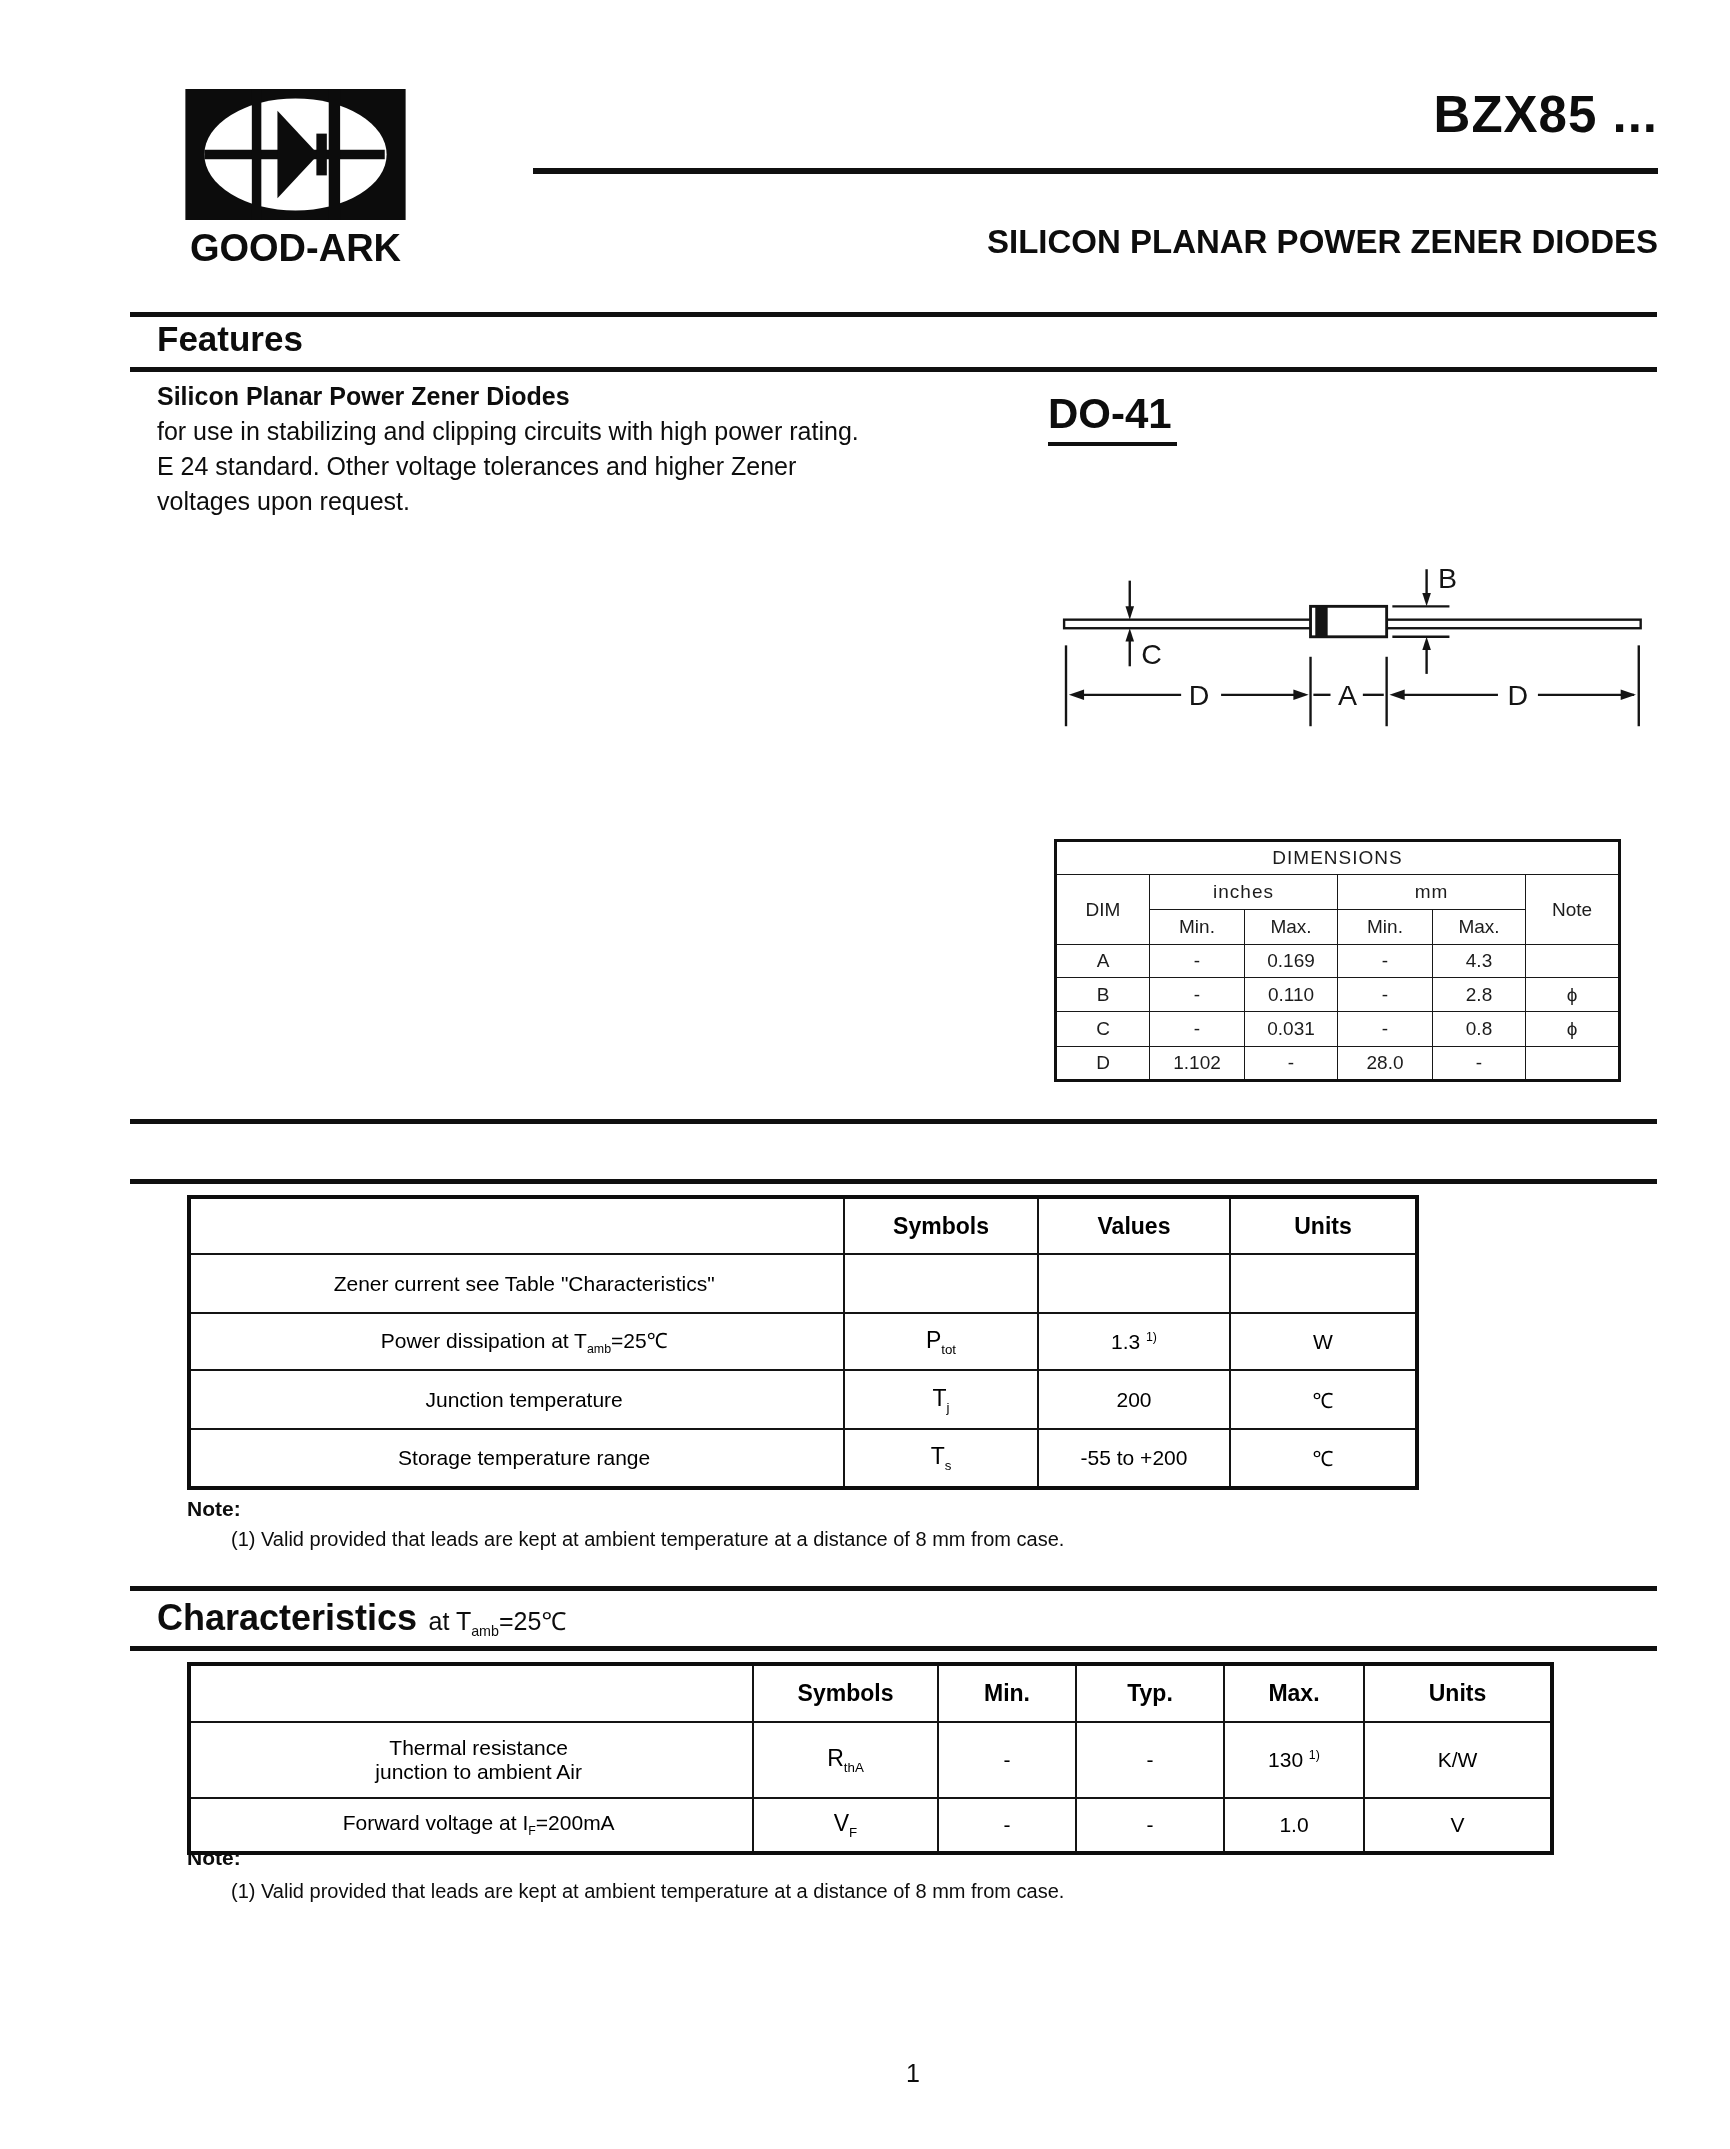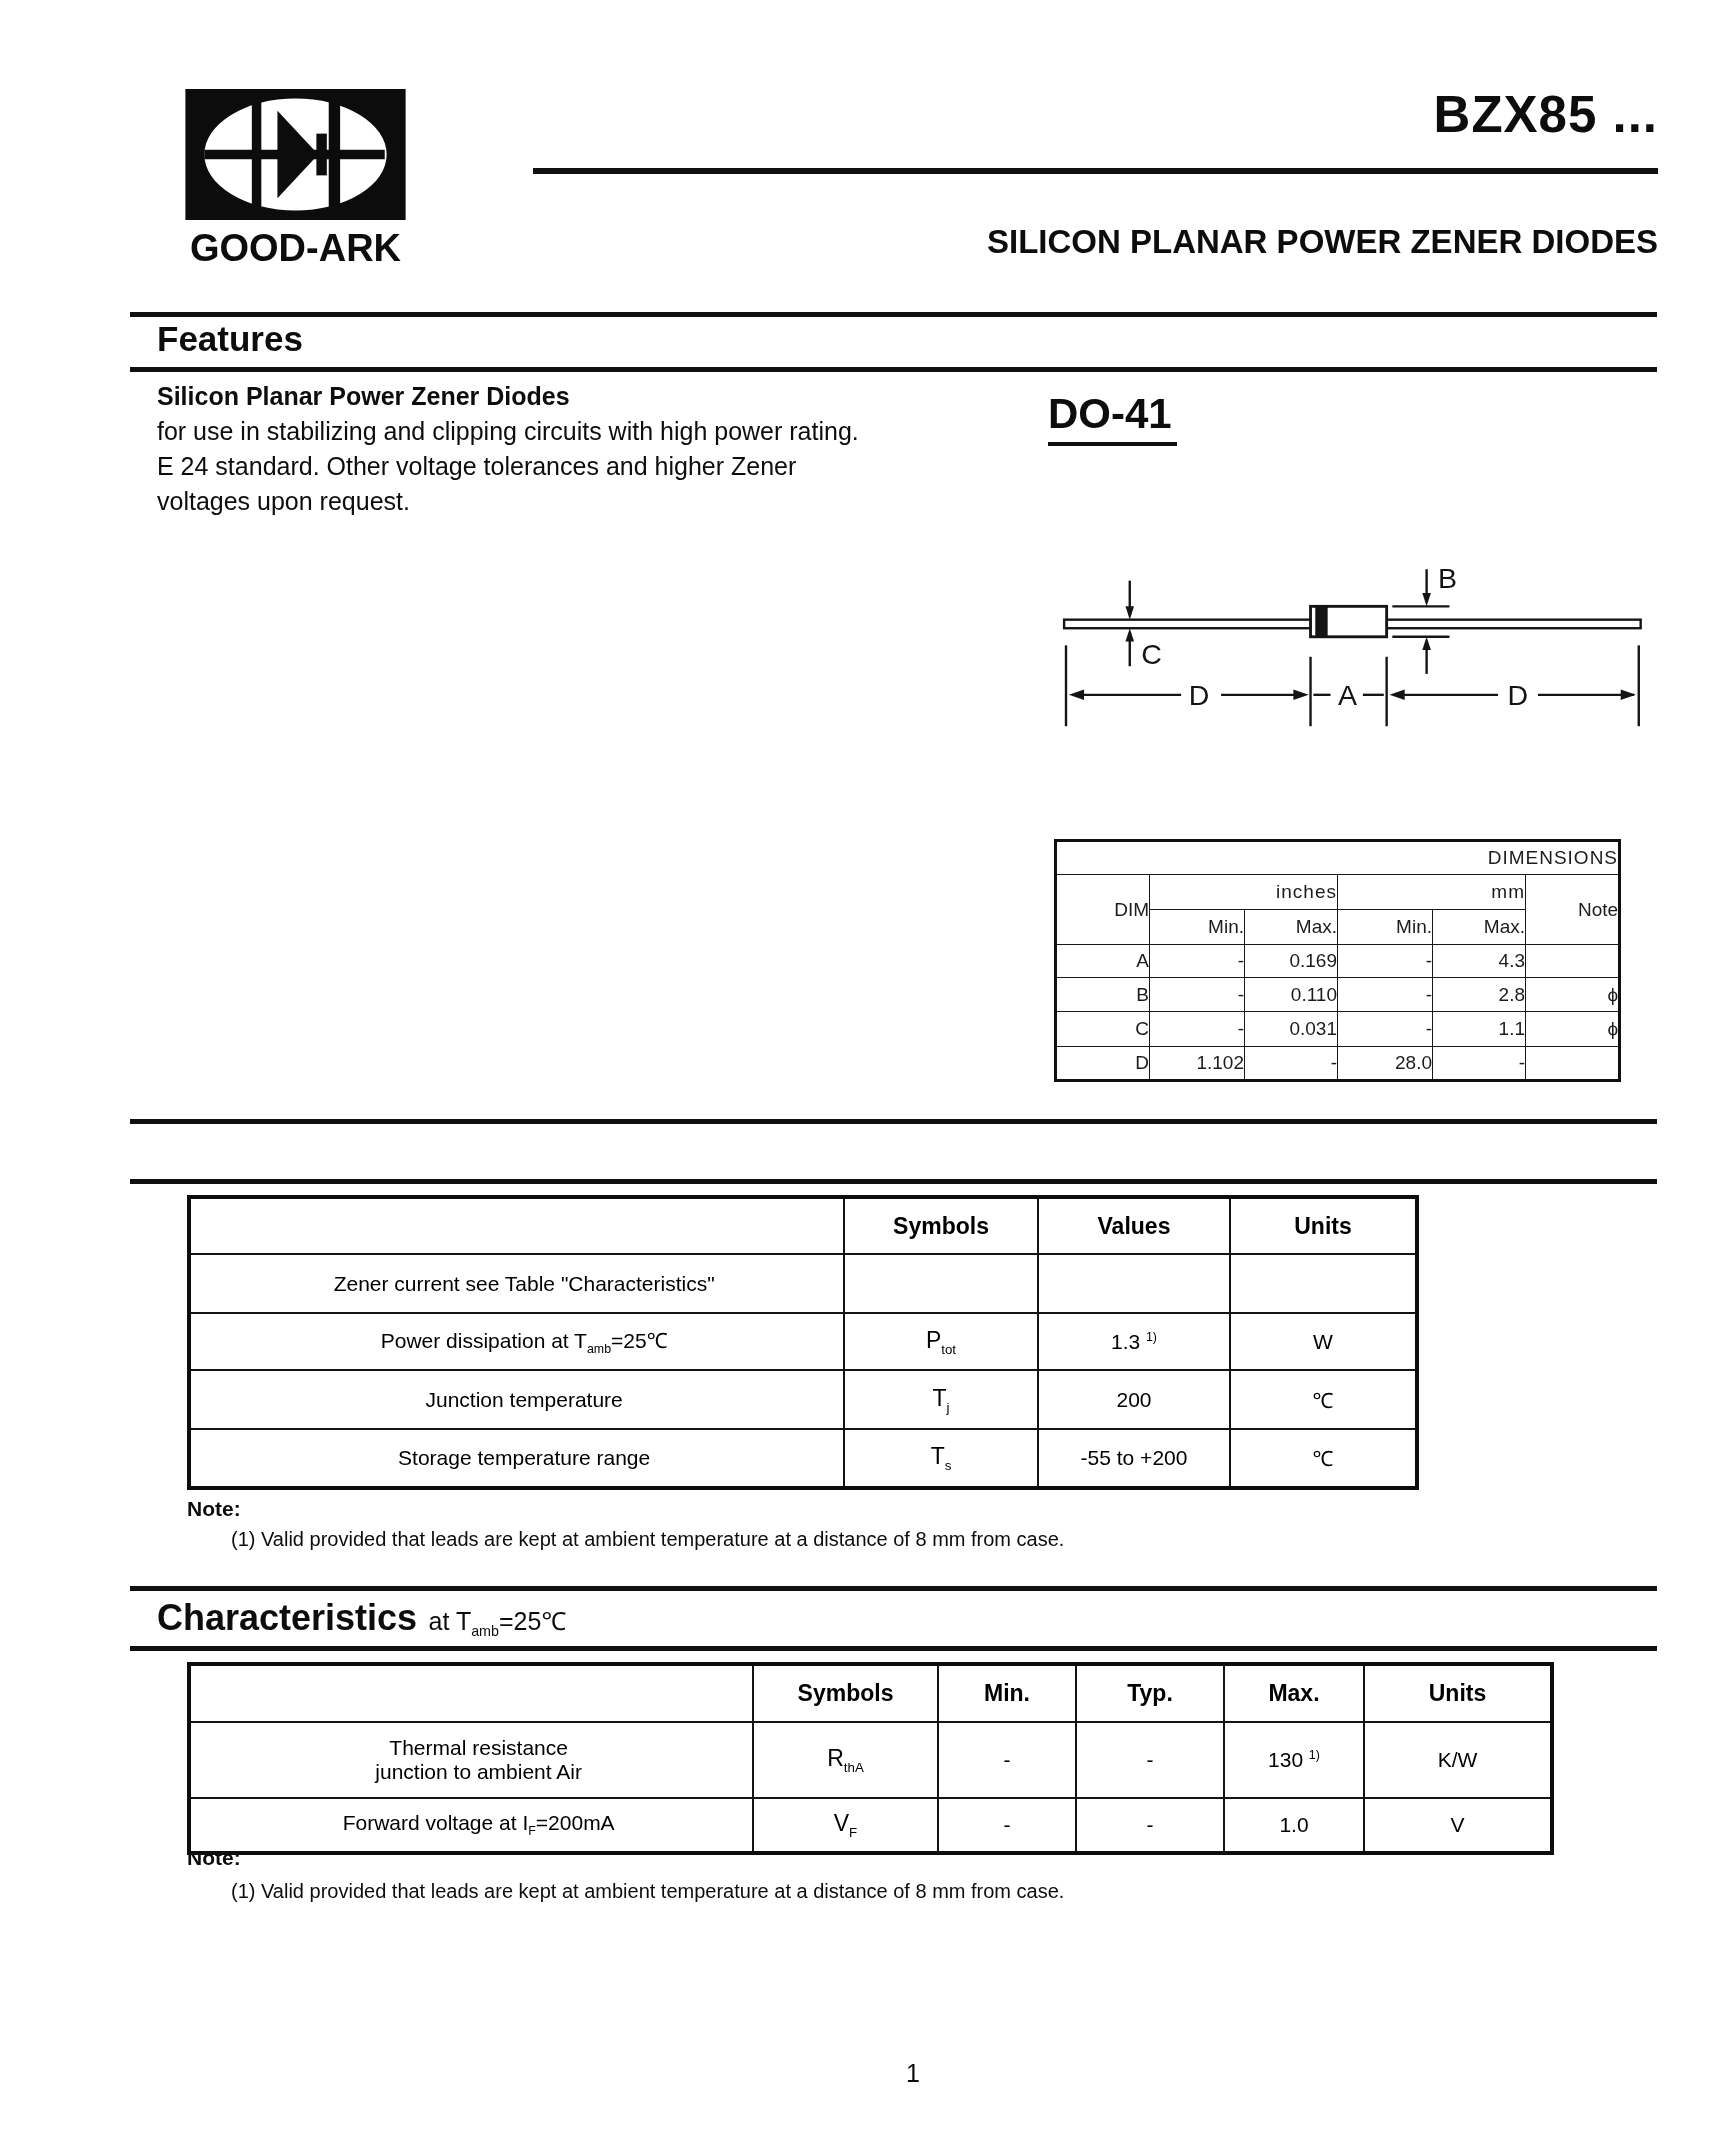--- a/index.html
+++ b/index.html
@@ -34,21 +34,21 @@
   .pkg line { stroke:#141414; stroke-width:2.5; }
   .pkg polygon { fill:#141414; }
   .pkg text { font-family:"Liberation Sans", sans-serif; font-size:30px; fill:#141414; }
 
   
   table { border-collapse:collapse; table-layout:fixed; position:absolute; background:#fff; }
   td { vertical-align:middle; text-align:center; padding:0; overflow:hidden; }
 
   .dim-table { left:1054px; top:839px; width:565px; border:3.8px solid #101010;
                font-size:19px; color:#1c1c1c; }
-  .dim-table td { border:1.9px solid #181818;text-align:right; }
+  .dim-table td { border:1.9px solid #181818; }
   .dim-table .hdr { letter-spacing:1px; }
 
   .big-table { border:4.8px solid #0d0d0d; font-size:21px; color:#000000; }
   .big-table td { border:2.9px solid #141414; }
   .big-table .desc { text-align:center; padding-left:14.3px; }
   .big-table .colhead { font-weight:bold; font-size:23px; }
   .big-table sub { font-size:12.4px; }
   .sym { font-size:23px; }
   .sym sub { font-size:13.3px; }
   sup.fnref { font-size:12.4px; margin-left:5.7px; }
@@ -172,21 +172,21 @@
       <td>0.110</td>
       <td>-</td>
       <td>2.8</td>
       <td>ϕ</td>
     </tr>
     <tr style="height:35px">
       <td>C</td>
       <td>-</td>
       <td>0.031</td>
       <td>-</td>
-      <td>1.1</td>
+      <td>0.8</td>
       <td>ϕ</td>
     </tr>
     <tr style="height:34px">
       <td>D</td>
       <td>1.102</td>
       <td>-</td>
       <td>28.0</td>
       <td>-</td>
       <td></td>
     </tr>

